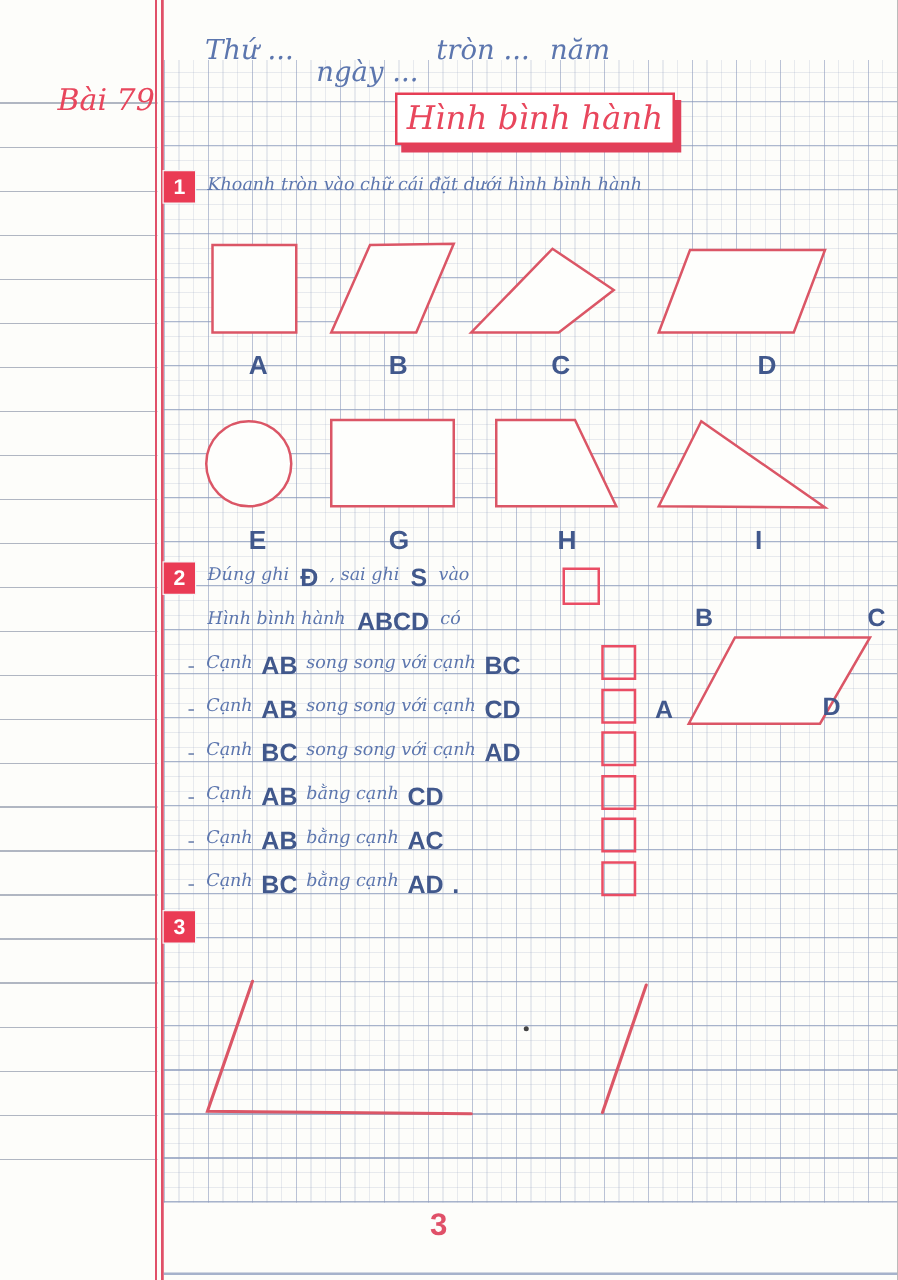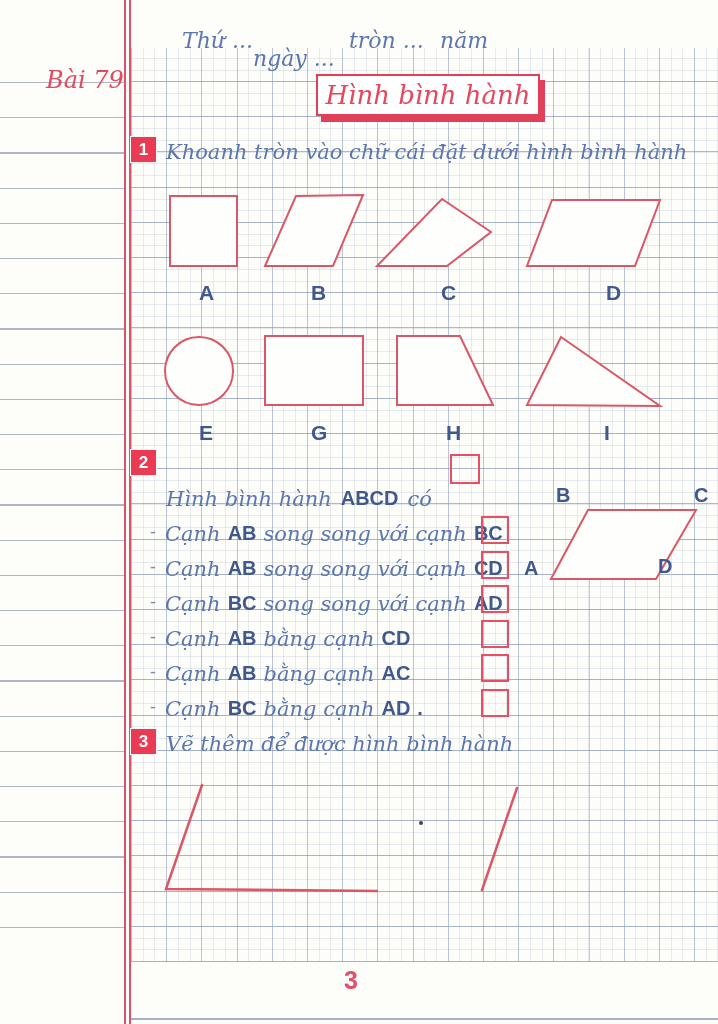--- a/index.html
+++ b/index.html
@@ -23,21 +23,21 @@
   .grid-paper{
     position:absolute;left:131px;top:48px;width:587px;height:914px;
     background-image:
       repeating-linear-gradient(90deg,rgba(145,158,188,.20) 0 1px,transparent 1px 11.73px),
       repeating-linear-gradient(0deg,rgba(145,158,188,.20) 0 1px,transparent 1px 11.73px),
       repeating-linear-gradient(90deg,rgba(128,143,184,.45) 0 1px,transparent 1px 35.2px),
       repeating-linear-gradient(0deg,rgba(108,128,172,.55) 0 1px,transparent 1px 35.2px);
   }
   .bottom-rule{position:absolute;left:131px;top:1018px;width:587px;height:2px;background:rgba(108,128,172,.6);}
 
-  .hw{font-family:"DejaVu Serif",serif;font-style:italic;color:#5c76ae;font-size:21px;white-space:nowrap;}
+  .hw{font-family:"DejaVu Serif",serif;font-style:italic;color:#5c76ae;font-size:14px;white-space:nowrap;}
   .hw-red{font-family:"DejaVu Serif",serif;font-style:italic;color:#e8465c;white-space:nowrap;}
   .pr{font-family:"Liberation Sans",sans-serif;font-weight:bold;color:#41588c;font-size:20px;white-space:nowrap;}
 
   .abs{position:absolute;text-align:right;}
   .lesson-label{left:46px;top:66px;font-size:24px;}
   .date-header .part{position:absolute;top:28px;font-size:22px;}
 
   .title-box{
     position:absolute;left:316px;top:74px;width:220px;height:38px;
     background:#fff;border:2px solid #e63e55;
@@ -72,21 +72,21 @@
 <div class="page">
 
   <div class="left-lines"></div>
   <div class="margin-line"></div>
   <div class="grid-paper"></div>
   <div class="bottom-rule"></div>
 
   <span class="abs hw-red lesson-label">Bài 79</span>
 
   <div class="date-header">
-    <span class="hw part" style="left:182px;">Thứ ...</span>
+    <span class="hw part" style="left:164px;">Thứ ...</span>
     <span class="hw part" style="left:253px;margin-top:18px;">ngày ...</span>
     <span class="hw part" style="left:349px;">tròn ...</span>
     <span class="hw part" style="left:440px;">năm</span>
   </div>
 
   <div class="title-box">
     <span class="hw-red t">Hình bình hành</span>
   </div>
 
   <div class="badge" style="left:131px;top:137px;">
@@ -112,20 +112,27 @@
     <polygon class="shape" points="405,7 504,76 371,75"></polygon>
   </svg>
   <span class="shape-label pr abs" style="left:199px;top:421px;">E</span>
   <span class="shape-label pr abs" style="left:311px;top:421px;">G</span>
   <span class="shape-label pr abs" style="left:446px;top:421px;">H</span>
   <span class="shape-label pr abs" style="left:604px;top:421px;">I</span>
 
   <div class="badge" style="left:131px;top:450px;">
     <span>2</span>
   </div>
+  <div class="abs" style="left:166px;top:452px;display:flex;gap:9px;align-items:flex-start;">
+    <span class="hw">Đúng ghi</span>
+    <span class="pr">Đ</span>
+    <span class="hw">, sai ghi</span>
+    <span class="pr">S</span>
+    <span class="hw">vào</span>
+  </div>
   <div class="ansbox" style="left:450px;top:454px;width:26px;height:26px;"></div>
 
   <div class="abs" style="left:166px;top:487px;display:flex;gap:9px;align-items:flex-start;">
     <span class="hw">Hình bình hành</span>
     <span class="pr">ABCD</span>
     <span class="hw">có</span>
   </div>
 
   <svg style="left:525px;top:483px;" width="192" height="105" viewBox="0 0 192 105">
     <polygon class="shape" points="63,27 171,27 131,96 26,96"></polygon>
@@ -186,21 +193,20 @@
     <span class="pr">BC</span>
     <span class="hw">bằng cạnh</span>
     <span class="pr">AD</span>
     <span class="pr">.</span>
   </div>
   <div class="ansbox" style="left:481px;top:689px;"></div>
 
   <div class="badge" style="left:131px;top:729px;">
     <span>3</span>
   </div>
-  <span class="abs hw" style="left:166px;top:732px;">Vẽ thêm để được hình bình hành</span>
 
   <svg style="left:150px;top:775px;" width="420" height="130" viewBox="0 0 420 130">
     <polyline class="lineonly" points="52,10 16,114 227,116"></polyline>
     <line class="lineonly" x1="367" y1="13" x2="332" y2="115"></line>
   </svg>
   <div class="dot" style="left:419px;top:821px;"></div>
 
   <span class="pagenum">3</span>
 
 </div>

